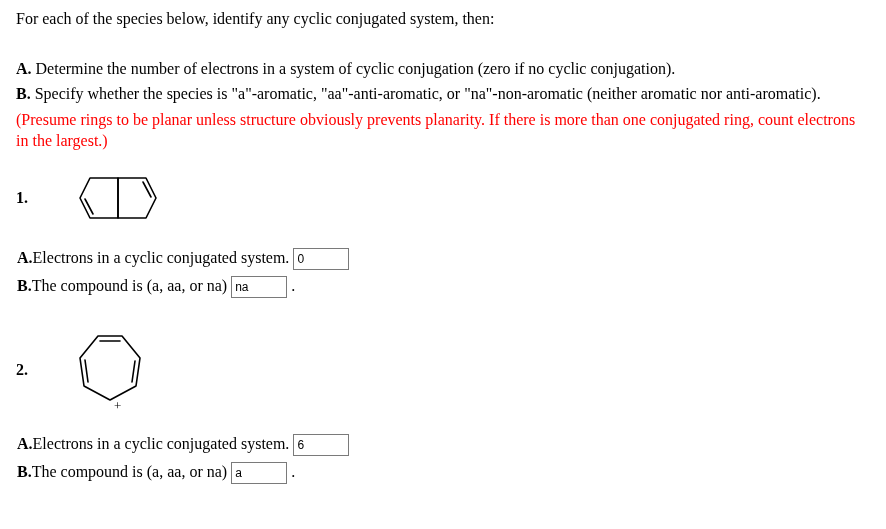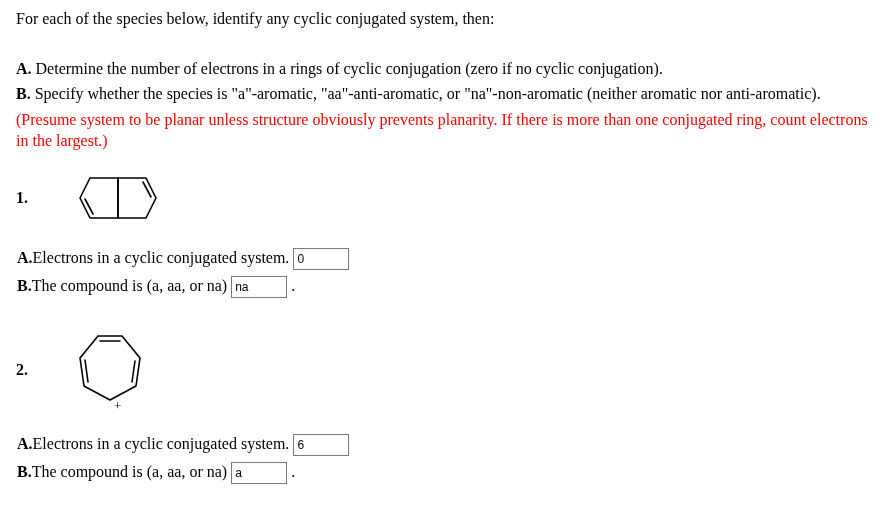--- a/index.html
+++ b/index.html
@@ -36,27 +36,27 @@
   }
   svg { display: block; }
 </style>
 </head>
 <body>
 
 <div class="intro">For each of the species below, identify any cyclic conjugated system, then:</div>
 
 <div class="parts">
   <b>A.</b>
-  <span> Determine the number of electrons in a rings of cyclic conjugation (zero if no cyclic conjugation).</span>
+  <span> Determine the number of electrons in a system of cyclic conjugation (zero if no cyclic conjugation).</span>
 </div>
 <div class="parts">
   <b>B.</b>
   <span> Specify whether the species is "a"-aromatic, "aa"-anti-aromatic, or "na"-non-aromatic (neither aromatic nor anti-aromatic).</span>
 </div>
-<div class="parts red">(Presume system to be planar unless structure obviously prevents planarity. If there is more than one conjugated ring, count electrons in the largest.)</div>
+<div class="parts red">(Presume rings to be planar unless structure obviously prevents planarity. If there is more than one conjugated ring, count electrons in the largest.)</div>
 
 <div class="q-row">
   <div class="q-num">1.</div>
   <div class="struct">
     <svg width="110" height="56" viewBox="0 0 110 56">
       <g stroke="#000" stroke-width="1.6" fill="none" stroke-linejoin="round" stroke-linecap="round">
 
         <polygon points="52,8 52,48 24,48 14,28 24,8"></polygon>
 
         <polygon points="52,8 80,8 90,28 80,48 52,48"></polygon>

